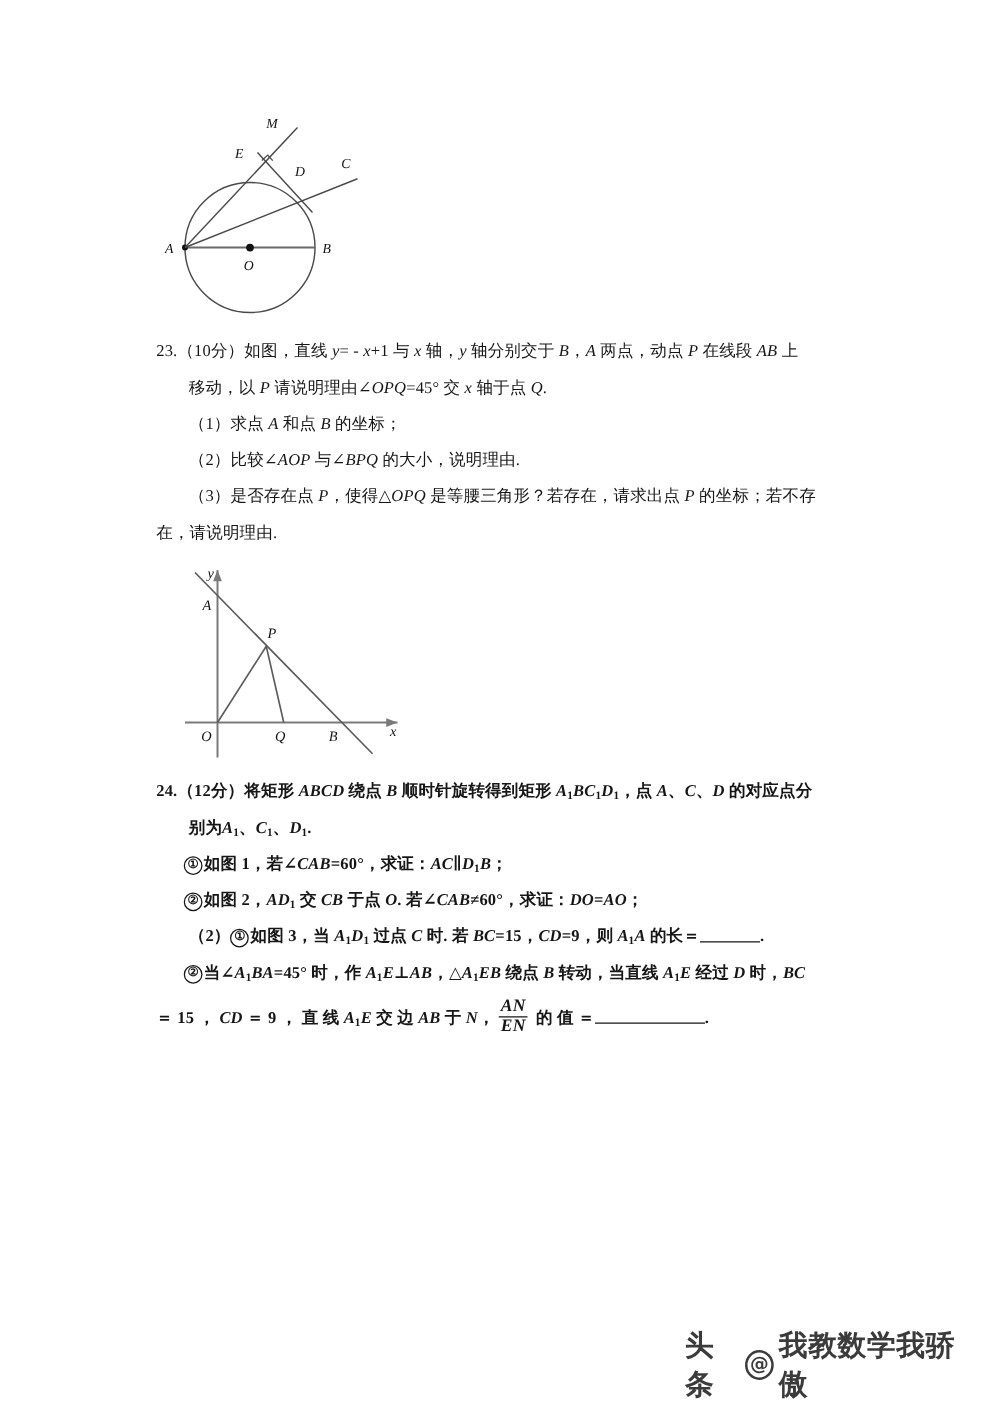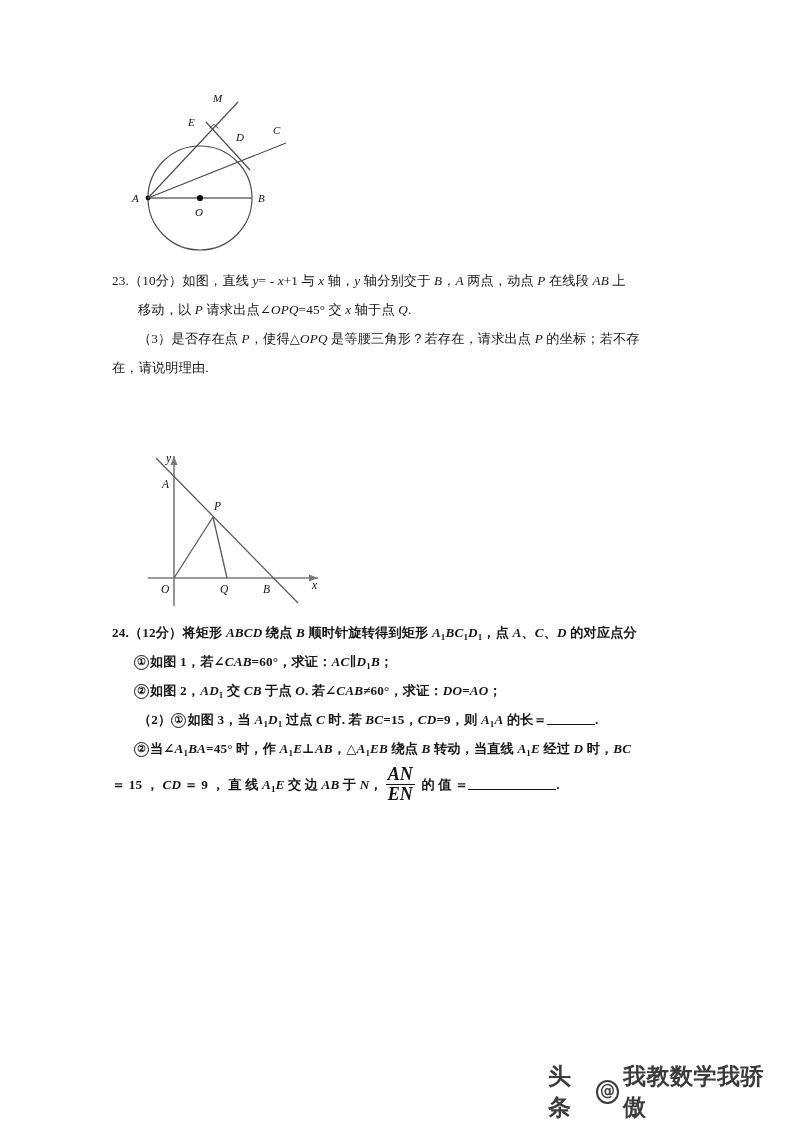--- a/index.html
+++ b/index.html
@@ -28,21 +28,21 @@
     position: absolute;
     left: 110px;
     top: 88px;
     width: 230px;
     height: 170px;
   }
 
   
   .qblock {
     position: absolute;
-    left: 112px;
+    left: 125px;
     width: 572px;
     font-size: 13.2px;
     line-height: 29px;
     color: #161616;
     letter-spacing: 0.15px;
   }
   .line {
     white-space: nowrap;
     height: 29px;
     display: block;
@@ -85,21 +85,21 @@
     vertical-align: -1px;
   }
 
   
   .frac {
     display: inline-block;
     vertical-align: middle;
     text-align: center;
     font-style: italic;
     line-height: 1.08;
-    font-size: 18px;
+    font-size: 14px;
     margin: 0 3px;
     position: relative;
     top: -1px;
   }
   .frac .num { display: block; padding: 0 2px; }
   .frac .den { display: block; padding: 0 2px; border-top: 1.2px solid #161616; }
 
   
   .fig-axes {
     position: absolute;
@@ -169,23 +169,25 @@
       <text x="163" y="46" font-size="11" fill="#111">C</text>
       <text x="22" y="114" font-size="11" fill="#111">A</text>
       <text x="148" y="114" font-size="11" fill="#111">B</text>
       <text x="85" y="128" font-size="11" fill="#111">O</text>
     </svg>
   </div>
 
   <div class="qblock" style="top:266px;">
     <span class="line"><span>23.</span><span>（10分）</span><span>如图，直线 </span><i class="v">y</i><span>= - </span><i class="v">x</i><span>+1 与 </span><i class="v">x</i><span> 轴，</span><i class="v">y</i><span> 轴分别交于 </span><i class="v">B</i><span>，</span><i class="v">A</i><span> 两点，动点 </span><i class="v">P</i><span> 在线段 </span><i class="v">AB</i><span> 上</span></span>
 
-    <span class="line indent"><span>移动，以 </span><i class="v">P</i><span> 请求出点∠</span><i class="v">OPQ</i><span>=45° 交 </span><i class="v">x</i><span> 轴于点 </span><i class="v">Q</i><span>.</span></span>
-
-
+    <span class="line indent"><span>移动，以 </span><i class="v">P</i><span> 请说明理由∠</span><i class="v">OPQ</i><span>=45° 交 </span><i class="v">x</i><span> 轴于点 </span><i class="v">Q</i><span>.</span></span>
+
+    <span class="line indent"><span>（1）求点 </span><i class="v">A</i><span> 和点 </span><i class="v">B</i><span> 的坐标；</span></span>
+
+    <span class="line indent"><span>（2）比较∠</span><i class="v">AOP</i><span> 与∠</span><i class="v">BPQ</i><span> 的大小，说明理由.</span></span>
 
     <span class="line indent"><span>（3）是否存在点 </span><i class="v">P</i><span>，使得△</span><i class="v">OPQ</i><span> 是等腰三角形？若存在，请求出点 </span><i class="v">P</i><span> 的坐标；若不存</span></span>
 
     <span class="line"><span>在，请说明理由.</span></span>
   </div>
 
   <div class="fig-axes">
     <svg width="190" height="162" viewBox="0 0 190 162">
 
       <line x1="2" y1="130" x2="172" y2="130" stroke="#7a7a7a" stroke-width="1.6"></line>
@@ -206,20 +208,21 @@
       <text x="68" y="62" font-size="11.5" fill="#111">P</text>
       <text x="15" y="145" font-size="11.5" fill="#111">O</text>
       <text x="74" y="145" font-size="11.5" fill="#111">Q</text>
       <text x="117" y="145" font-size="11.5" fill="#111">B</text>
     </svg>
   </div>
 
   <div class="qblock" style="top:618px;font-weight:bold;">
     <span class="line"><span>24.</span><span>（12分）</span><span>将矩形 </span><i class="v">ABCD</i><span> 绕点 </span><i class="v">B</i><span> 顺时针旋转得到矩形 </span><i class="v"><span>A</span><sub>1</sub><span>BC</span><sub>1</sub><span>D</span><sub>1</sub></i><span>，点 </span><i class="v">A</i><span>、</span><i class="v">C</i><span>、</span><i class="v">D</i><span> 的对应点分</span></span>
 
+    <span class="line indent"><span>别为</span><i class="v"><span>A</span><sub>1</sub></i><span>、</span><i class="v"><span>C</span><sub>1</sub></i><span>、</span><i class="v"><span>D</span><sub>1</sub></i><span>.</span></span>
 
 
     <span class="line indent2"><span class="circled">①</span><span>如图 1，若∠</span><i class="v">CAB</i><span>=60°，求证：</span><i class="v">AC</i><span>∥</span><i class="v"><span>D</span><sub>1</sub><span>B</span></i><span>；</span></span>
 
     <span class="line indent2"><span class="circled">②</span><span>如图 2，</span><i class="v"><span>AD</span><sub>1</sub></i><span> 交 </span><i class="v">CB</i><span> 于点 </span><i class="v">O</i><span>. 若∠</span><i class="v">CAB</i><span>≠60°，求证：</span><i class="v">DO</i><span>=</span><i class="v">AO</i><span>；</span></span>
 
     <span class="line indent"><span>（2）</span><span class="circled">①</span><span>如图 3，当 </span><i class="v"><span>A</span><sub>1</sub><span>D</span><sub>1</sub></i><span> 过点 </span><i class="v">C</i><span> 时. 若 </span><i class="v">BC</i><span>=15，</span><i class="v">CD</i><span>=9，则 </span><i class="v"><span>A</span><sub>1</sub><span>A</span></i><span> 的长＝</span><span class="blank-s"></span><span>.</span></span>
 
     <span class="line indent2"><span class="circled">②</span><span>当∠</span><i class="v"><span>A</span><sub>1</sub><span>BA</span></i><span>=45° 时，作 </span><i class="v"><span>A</span><sub>1</sub><span>E</span></i><span>⊥</span><i class="v">AB</i><span>，△</span><i class="v"><span>A</span><sub>1</sub><span>EB</span></i><span> 绕点 </span><i class="v">B</i><span> 转动，当直线 </span><i class="v"><span>A</span><sub>1</sub><span>E</span></i><span> 经过 </span><i class="v">D</i><span> 时，</span><i class="v">BC</i></span>
 

